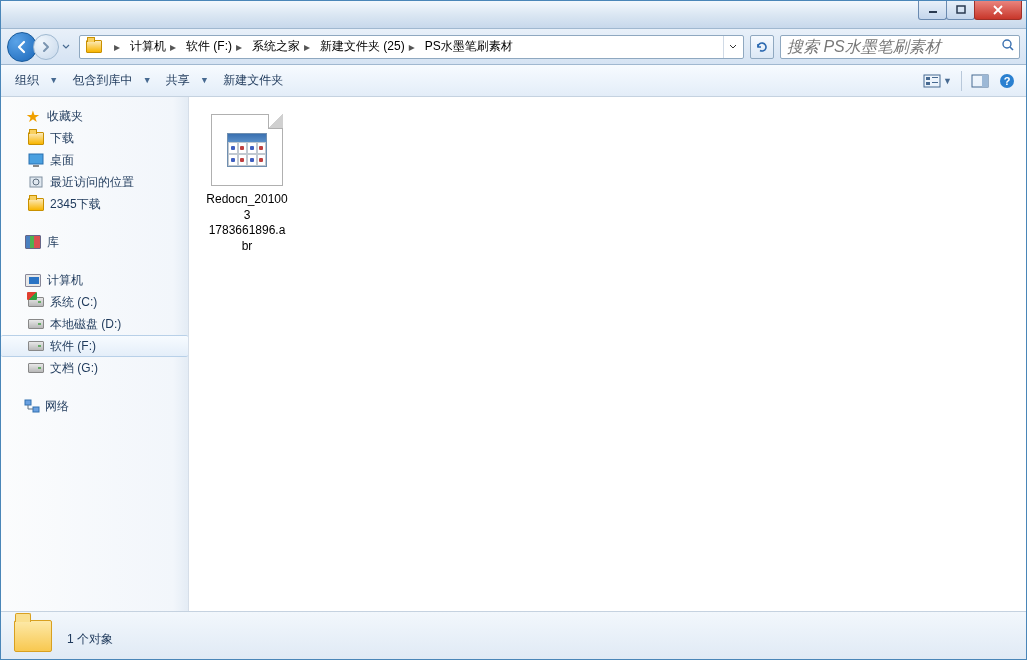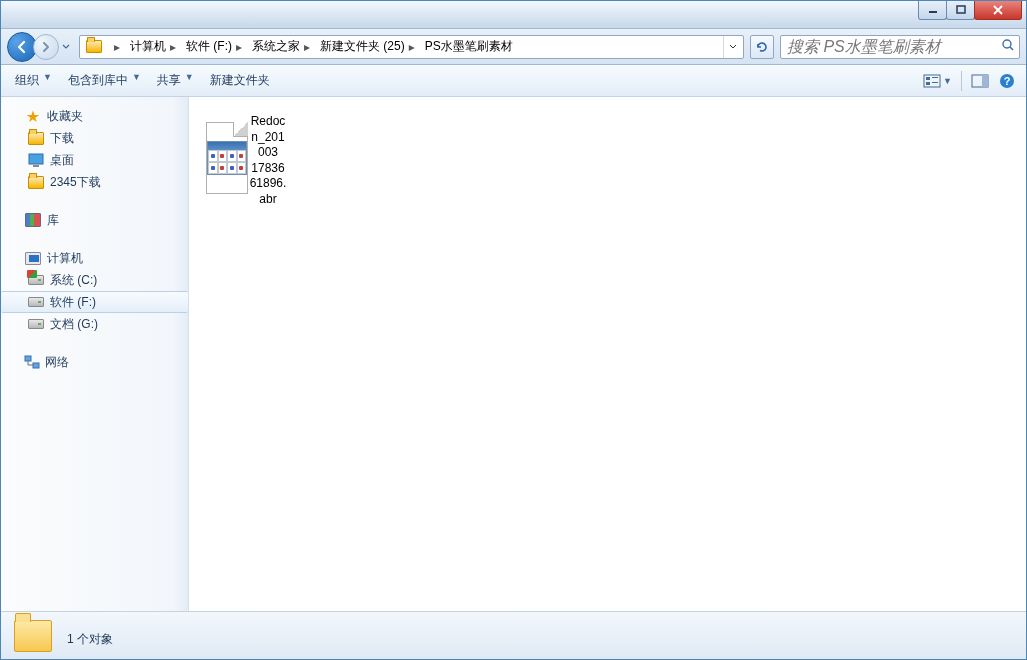--- a/index.html
+++ b/index.html
@@ -186,24 +186,25 @@
   background: linear-gradient(to bottom, #f7fbff, #e3edf8);
   border-bottom: 1px solid #c5d2e0;
   display: flex;
   align-items: center;
   padding: 0 6px;
   color: #1e395b;
 }
 .tool-item {
   padding: 4px 8px;
   display: flex;
-  align-items: flex-start;
-  gap: 4px;
+  align-items: center;
+  gap: 12px;
   cursor: default;
   border-radius: 2px;
+  font-family: Liberation Mono, monospace;
 }
 .tool-dd { font-size: 9px; color: #476a91; }
 .tool-spacer { flex: 1; }
 .tool-iconbtn {
   padding: 3px 5px;
   display: flex;
   align-items: center;
   gap: 2px;
   cursor: default;
   border-radius: 2px;
@@ -262,20 +263,21 @@
 
 .content {
   flex: 1;
   background: #fff;
   padding: 10px;
   overflow: auto;
 }
 .file-item {
   width: 96px;
   display: flex;
+  flex-direction: column;
   align-items: center;
   padding: 6px;
   cursor: default;
   border: 1px solid transparent;
 }
 .file-thumb {
   width: 72px;
   height: 72px;
   border: 1px solid #b0b0b0;
   background: #fff;
@@ -508,20 +510,29 @@
           <span class="tree-icon">
               <svg width="16" height="14">
                 <rect x="1" y="1" width="14" height="10" fill="#4aa0e0" stroke="#2a70b0"></rect>
                 <rect x="5" y="12" width="6" height="2" fill="#888"></rect>
               </svg>
             </span>
           <span class="tree-label">桌面</span>
         </div>
         <div class="tree-row indent">
           <span class="tree-icon">
+              <svg width="16" height="14">
+                <rect x="2" y="2" width="12" height="10" fill="#e0e8f0" stroke="#8090a0"></rect>
+                <circle cx="8" cy="7" r="3" fill="none" stroke="#607080"></circle>
+              </svg>
+            </span>
+          <span class="tree-label">最近访问的位置</span>
+        </div>
+        <div class="tree-row indent">
+          <span class="tree-icon">
               <div class="ico-folder"></div>
             </span>
           <span class="tree-label">2345下载</span>
         </div>
       </div>
 
       <div class="tree-group">
         <div class="tree-row">
           <span class="tree-expander"></span>
           <span class="tree-icon">
@@ -537,20 +548,26 @@
           <span class="tree-icon">
               <div class="ico-computer"></div>
             </span>
           <span class="tree-label">计算机</span>
         </div>
         <div class="tree-row indent">
           <span class="tree-icon">
               <div class="ico-drive sys"></div>
             </span>
           <span class="tree-label">系统 (C:)</span>
+        </div>
+        <div class="tree-row indent">
+          <span class="tree-icon">
+              <div class="ico-drive"></div>
+            </span>
+          <span class="tree-label">本地磁盘 (D:)</span>
         </div>
         <div class="tree-row indent selected">
           <span class="tree-icon">
               <div class="ico-drive"></div>
             </span>
           <span class="tree-label">软件 (F:)</span>
         </div>
         <div class="tree-row indent">
           <span class="tree-icon">
               <div class="ico-drive"></div>

